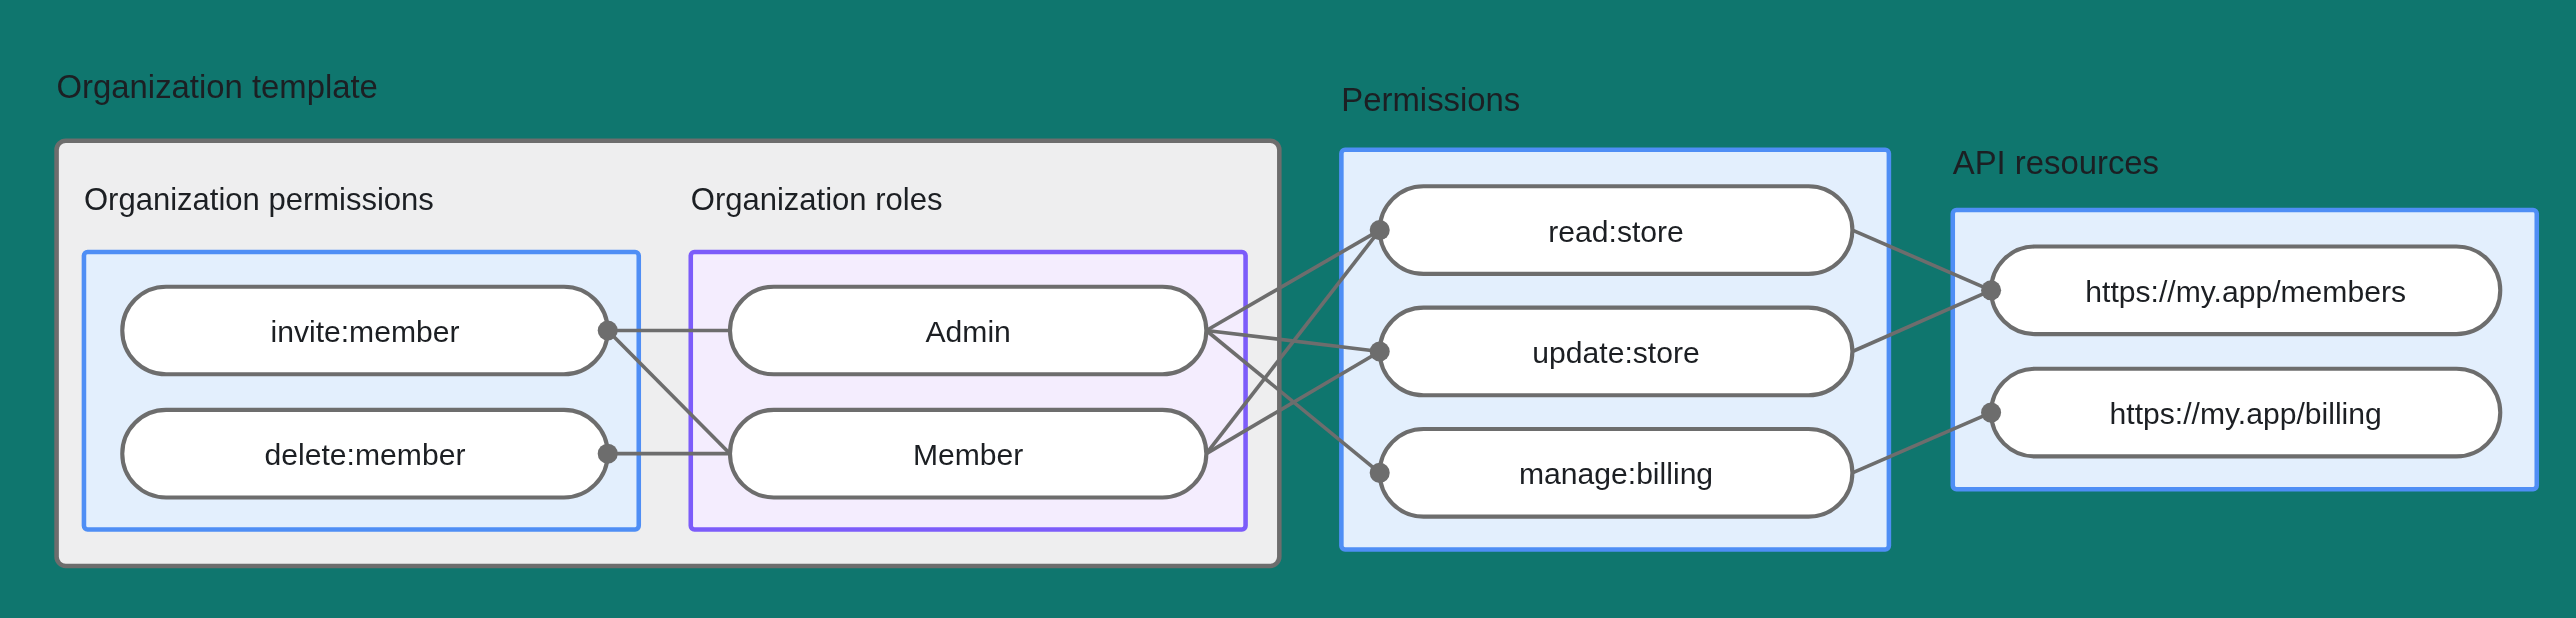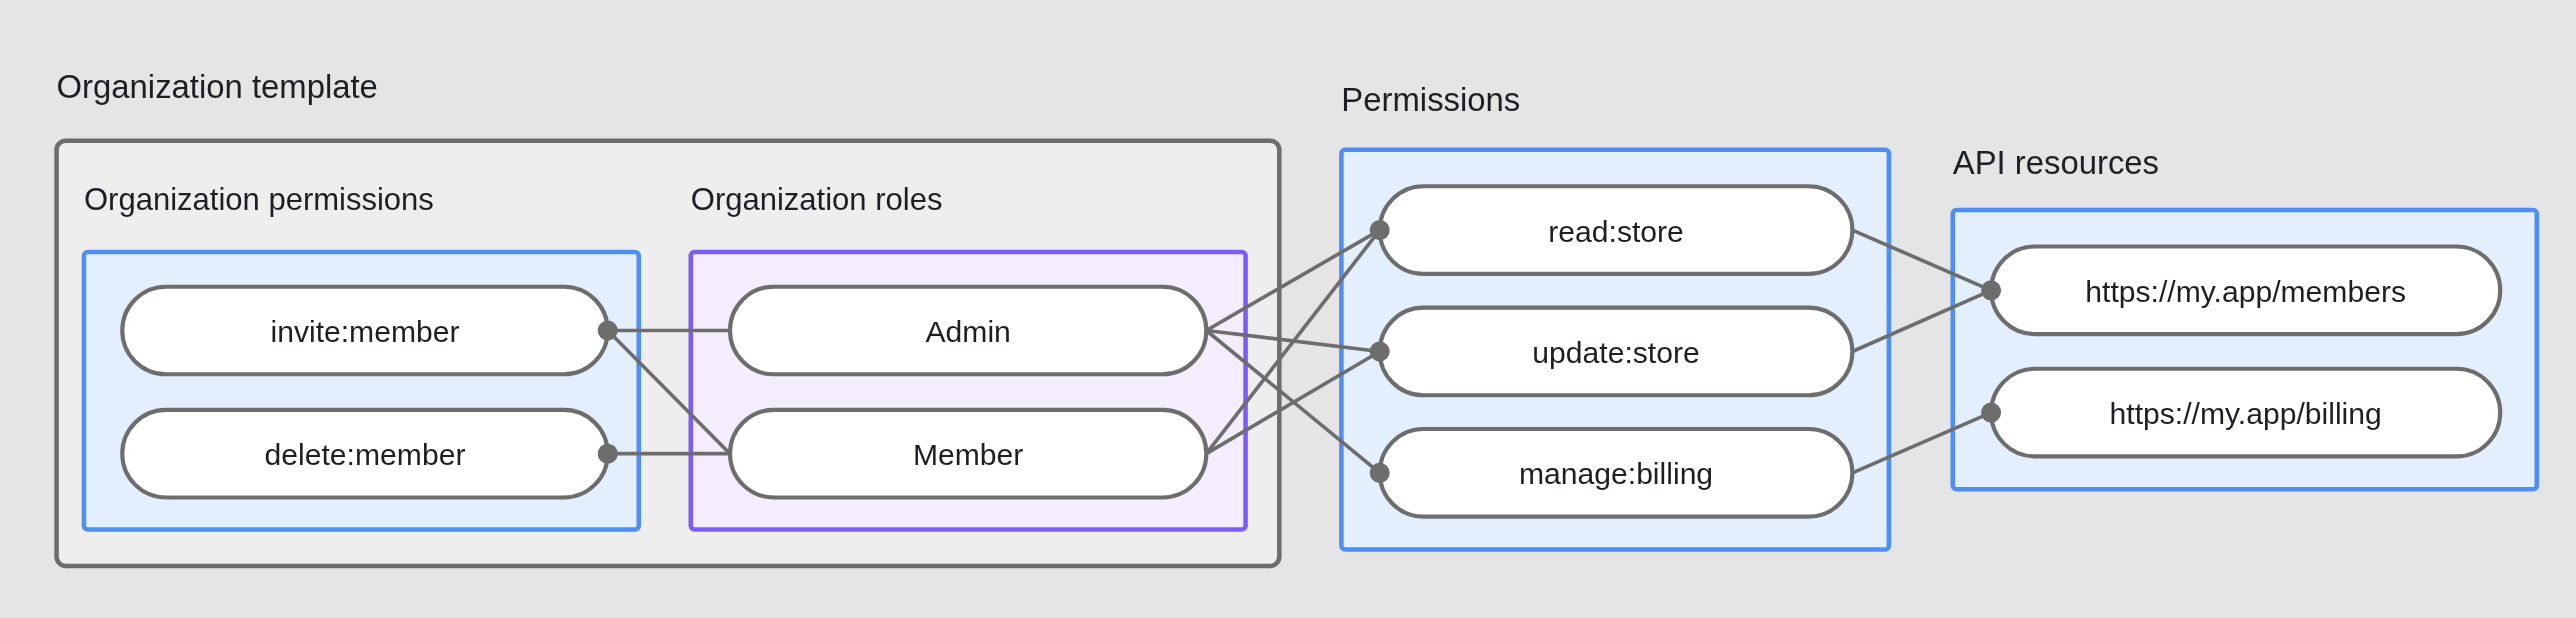--- a/index.html
+++ b/index.html
@@ -4,21 +4,21 @@
 <style>
   html, body {
     margin: 0;
     padding: 0;
     background: #f7f8f8;
   }
   #stage {
     position: relative;
     width: 2576px;
     height: 619px;
-    background: #e5e5e5;
+    background: #0f766e;
     font-family: "Liberation Sans", sans-serif;
     overflow: hidden;
   }
   svg.layer {
     position: absolute;
     left: 0;
     top: 0;
     width: 2576px;
     height: 619px;
   }

